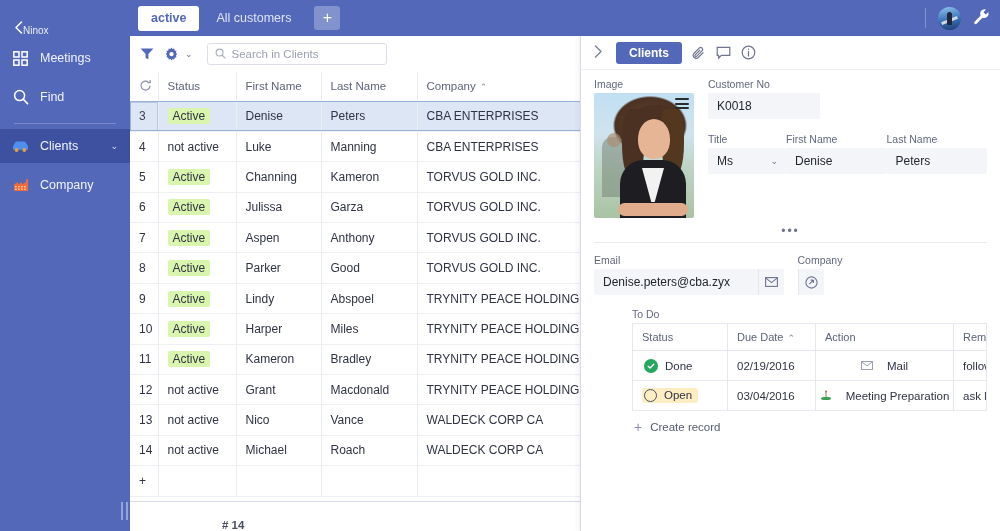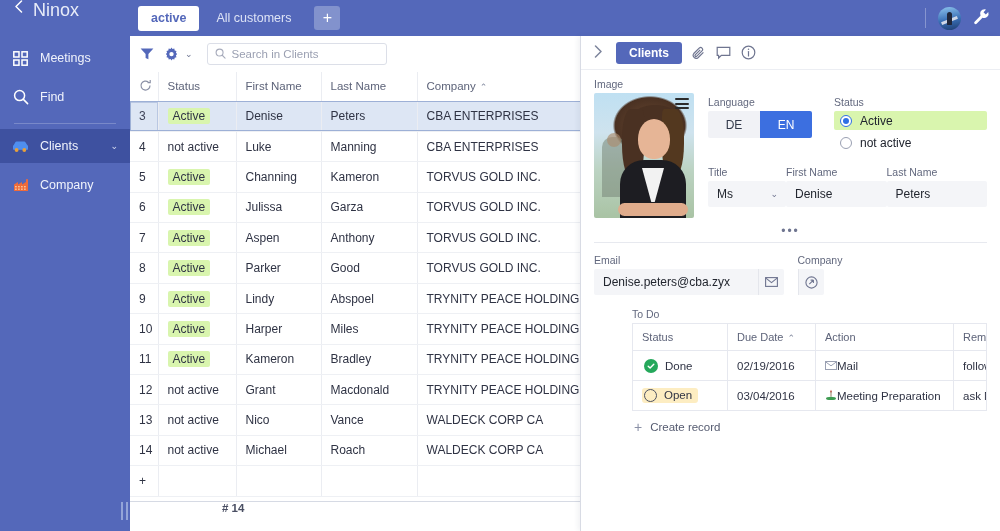--- a/index.html
+++ b/index.html
@@ -13,23 +13,23 @@
 
   
   .sidebar {
     width: 130px; height: 531px;
     background: #5468ba;
     flex: 0 0 130px;
     position: relative;
     color: #fff;
   }
   .sb-brand {
-    display: flex; align-items: flex-start; gap: 10px;
+    display: flex; align-items: flex-end; 
     height: 36px; padding: 0 14px;
-    font-size: 18px; color: #e8ecf8; font-weight: 400;
+    font-size: 10px; color: #e8ecf8; font-weight: 400;
   }
   .sb-back { font-size: 15px; line-height: 1; color: #fff; }
   .sb-item {
     display: flex; align-items: center; gap: 11px;
     height: 34px; padding: 0 12px; margin-top: 5px;
     font-size: 12.5px; color: #f0f3fc;
     position: relative;
   }
   .sb-item.active { background: #3e51a0; }
   .sb-item .ico { width: 17px; height: 17px; flex: 0 0 17px; display:flex; align-items:center; justify-content:center; }
@@ -119,21 +119,21 @@
   }
   tr.selected td { background: #dde6f4; }
   tr.selected td.num {
     background: #dde6f4; color: #3f4458;
     box-shadow: inset 0 0 0 1px #b9c7e2;
   }
   tr.selected td.rowfirst { border-left: 1px solid #9db0d6; }
   tr.selected { outline: 1px solid #9db0d6; outline-offset: -1px; }
   td.addrow { color: #9aa0b4; text-align: center; font-size: 14px; padding: 0; }
   .tfooter {
-    height: 30px; border-top: 1px solid #d6dae4; display: flex; align-items: flex-start;
+    height: 30px; border-top: 1px solid #d6dae4; display: flex; align-items: flex-end;
     padding-left: 92px; font-size: 11.5px; color: #4a4f63; font-weight: bold;
     background:#fff;
   }
   .gridbody { flex: 1; overflow: hidden; }
 
   
   .detail {
     position: absolute; right: 0; top: 36px; width: 420px; height: 495px;
     background: #fff; border-left: 1px solid #d8dbe4;
     box-shadow: -2px 0 5px rgba(40,50,80,.07);
@@ -212,21 +212,21 @@
     font-size: 11.5px; color: #2f3344; font-weight: 400; text-align: left;
     padding: 0 9px; height: 30px; white-space: nowrap; overflow: hidden;
   }
   table.todo th { font-size: 11px; color: #5d6379; height: 27px; }
   table.todo tr td:last-child, table.todo tr th:last-child { border-right: none; }
   table.todo tr:last-child td { border-bottom: none; margin-left: 28px; }
   .chip { display:inline-flex; align-items:center; gap:7px; border-radius: 3px; padding: 1px 6px 1px 2px; }
   .chip.open { background: #fdedc2; }
   .dot-done { width: 14px; height: 14px; border-radius: 50%; background: #25a85b; display:flex; align-items:center; justify-content:center; color:#fff; font-size: 9px; flex:0 0 14px;}
   .dot-open { width: 13px; height: 13px; border-radius: 50%; border: 1.5px solid #4c5162; flex:0 0 13px; }
-  .act { display:flex; align-items:center; gap: 0; }
+  .act { display:flex; align-items:center; gap: 14px; justify-content: center; }
   .createrec { display:flex; align-items:center; gap:8px; font-size: 11.5px; color: #5c melt; }
   .createrec { color:#555b70; padding: 9px 2px; }
   .plus-lg { font-size: 14px; color:#8a90a6; line-height: 1; }
 </style>
 </head>
 <body>
 
 <div id="app">
 
   <div class="sidebar">
@@ -574,41 +574,28 @@
                 <div class="arm"></div>
               <div class="burger">
                   <i></i>
                   <i></i>
                   <i></i>
                 </div>
             </div>
           </div>
 
           <div style="flex:1;">
-
-            <div style="display:flex; gap:14px; margin-top: 18px;">
+            <div style="display:flex; gap:14px;">
               <div style="width:112px;">
-                <div class="flab">Language</div>
-                <div class="seg">
-                  <div class="off">DE</div>
-                  <div class="on">EN</div>
-                </div>
+                <div class="flab">Customer No</div>
+                <div class="finput">K0018</div>
               </div>
-              <div style="flex:1;">
-                <div class="flab">Status</div>
-                <div class="radio-row hl">
-                  <span class="rdo on"></span>
-                  <span>Active</span>
-                </div>
-                <div class="radio-row" style="margin-top:3px;">
-                  <span class="rdo"></span>
-                  <span>not active</span>
-                </div>
-              </div>
+              <div style="flex:1;"></div>
             </div>
+
 
             <div style="display:flex; gap:0; margin-top: 14px;">
               <div style="width:78px;">
                 <div class="flab">Title</div>
                 <div class="sel-input">
                   <span>Ms</span>
                   <span class="cv">⌄</span>
                 </div>
               </div>
               <div style="flex:1;">

